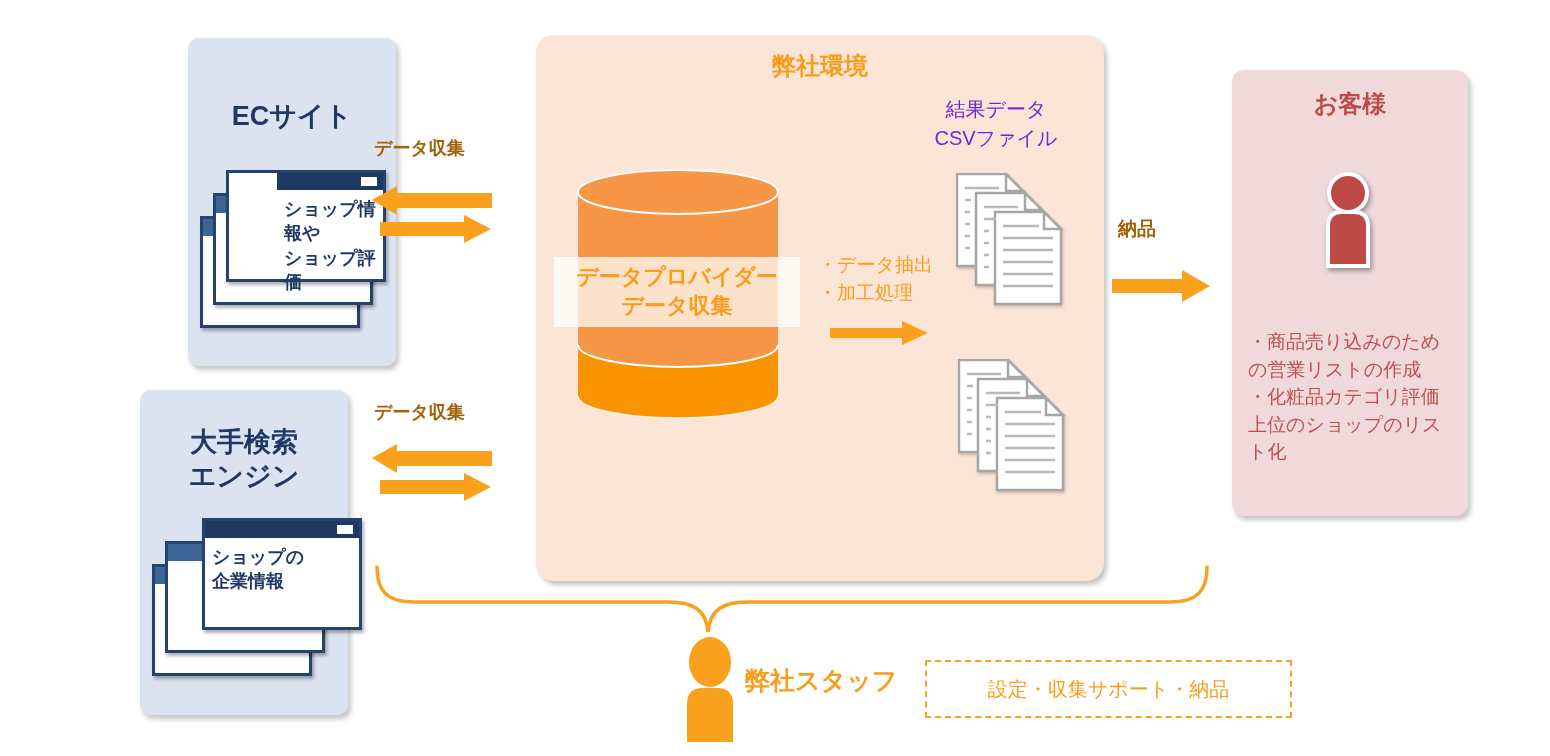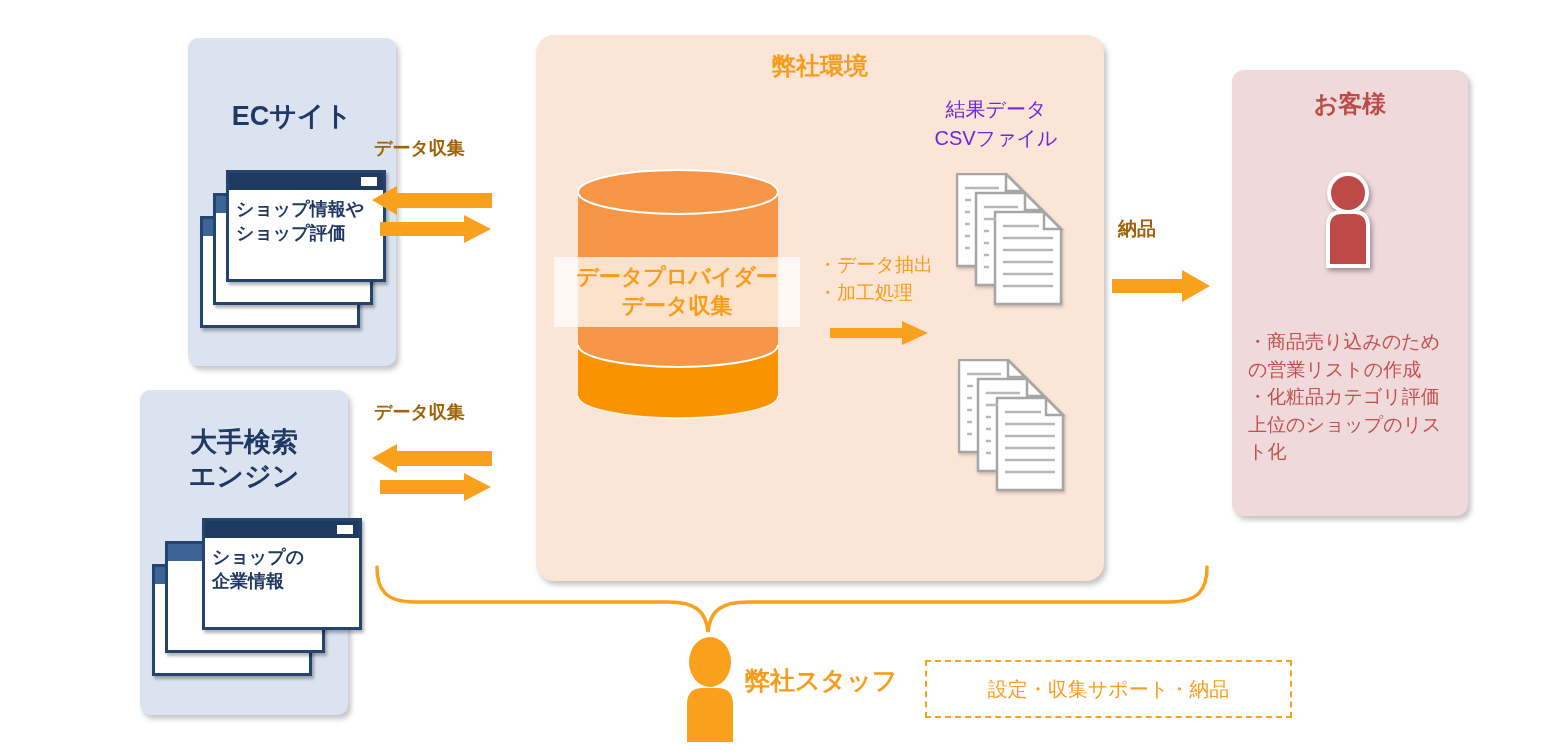--- a/index.html
+++ b/index.html
@@ -65,21 +65,21 @@
       <div class="win back2" style="left:0; top:46px;">
         <div class="bar">
             <span class="minbox"></span>
           </div>
       </div>
       <div class="win back1" style="left:13px; top:23px;">
         <div class="bar">
             <span class="minbox"></span>
           </div>
       </div>
-      <div class="win front" style="left:26px; top:0;">
+      <div class="win front" style="left:26px; top:0;padding-left:48px;">
         <div class="bar">
             <span class="minbox"></span>
           </div>
         <div class="wtext">ショップ情報や
 ショップ評価</div>
       </div>
     </div>
   </div>
 
   <div class="panel blue" style="left:140px; top:390px; width:208px; height:325px;">

